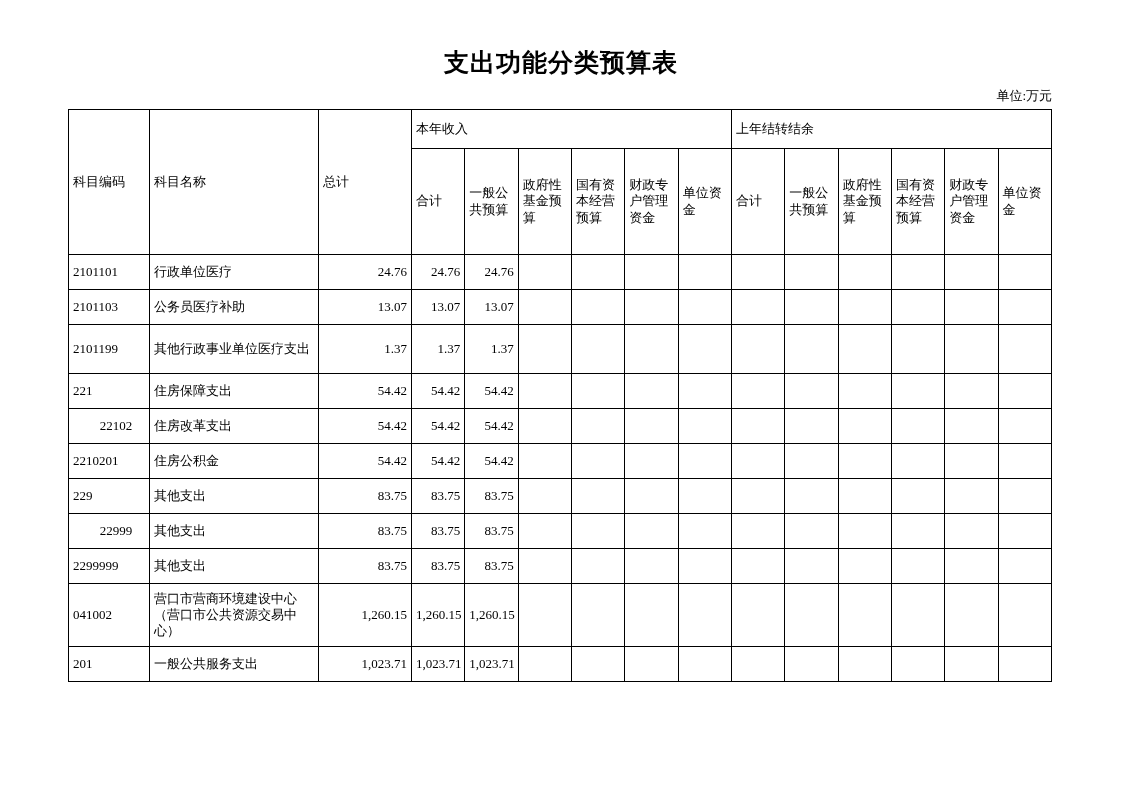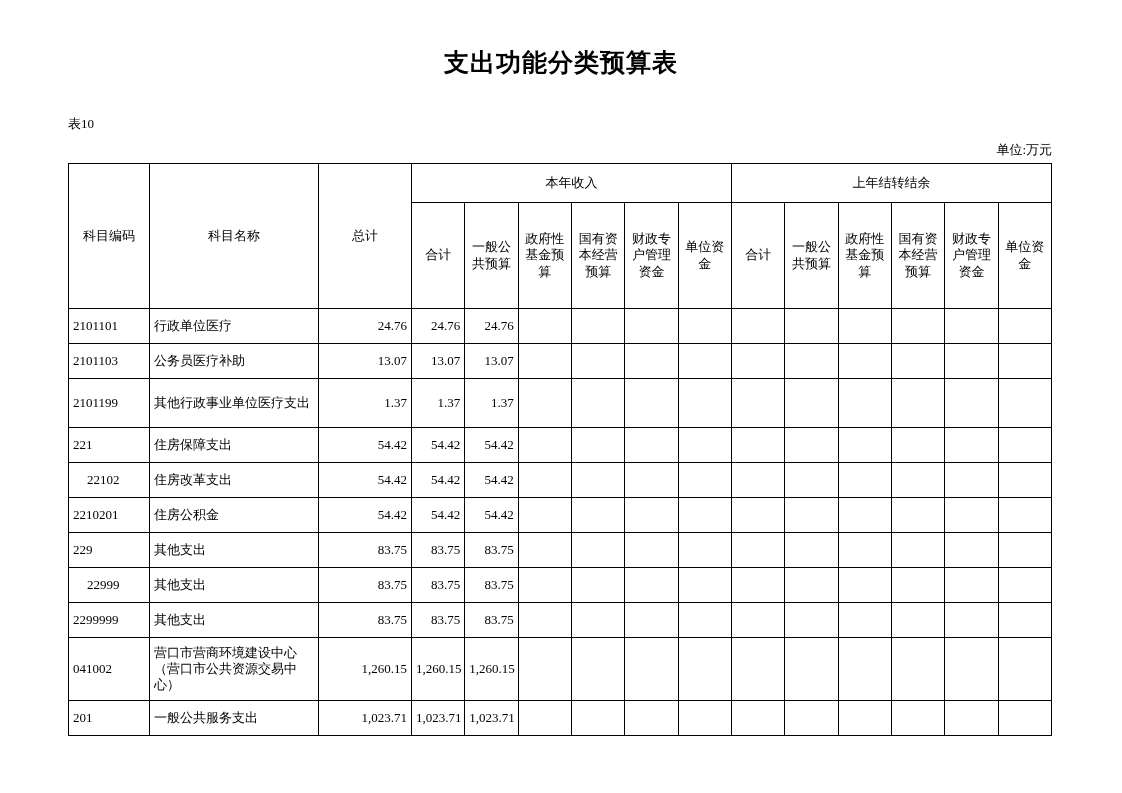--- a/index.html
+++ b/index.html
@@ -51,21 +51,21 @@
   table.budget th,
   table.budget td {
     border: 1px solid #000000;
     font-size: 13px;
     font-weight: normal;
     padding: 2px 4px;
     vertical-align: middle;
     line-height: 1.25;
   }
   table.budget th {
-    text-align: center;
+    text-align: left;
   }
   th.tall {
     height: 140px;
   }
   th.grp {
     height: 34px;
   }
   .c-code { width: 72px; text-align: left; }
   .c-name { width: 160px; text-align: left; }
   .c-total { width: 84px; }
@@ -76,37 +76,36 @@
   .c-spec { width: 40px; }
   .c-own { width: 38px; }
   td.num {
     text-align: right;
     padding-right: 6px;
   }
   td.code {
     text-align: left;
     padding-left: 5px;
   }
-  td.code.indent1 { padding-left: 18px; }
+  td.code.indent1 { padding-left: 18px; text-align: center; }
   td.name {
     text-align: left;
     padding-left: 5px;
   }
   tr.data td { height: 30px; }
   tr.data.two-line td { height: 44px; }
   tr.data.three-line td { height: 58px; }
 </style>
 </head>
 <body>
 
 <div class="page">
 
   <div class="doc-title">支出功能分类预算表</div>
 
-  <div class="meta-row">表10</div>
 
   <div class="unit-row">单位:万元</div>
 
   <table class="budget">
     <thead>
       <tr>
         <th class="c-code tall" rowspan="3">科目编码</th>
         <th class="c-name tall" rowspan="3">科目名称</th>
         <th class="c-total tall" rowspan="3">总计</th>
         <th class="grp" colspan="6">本年收入</th>

